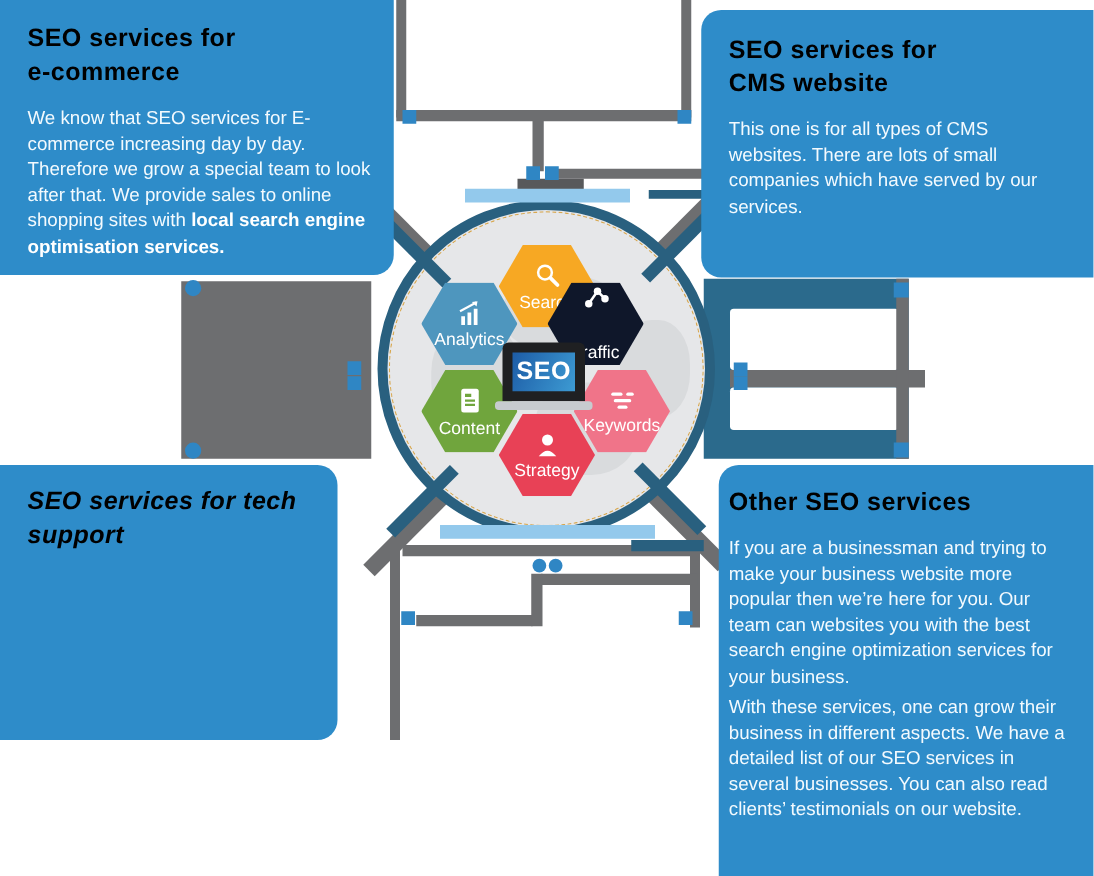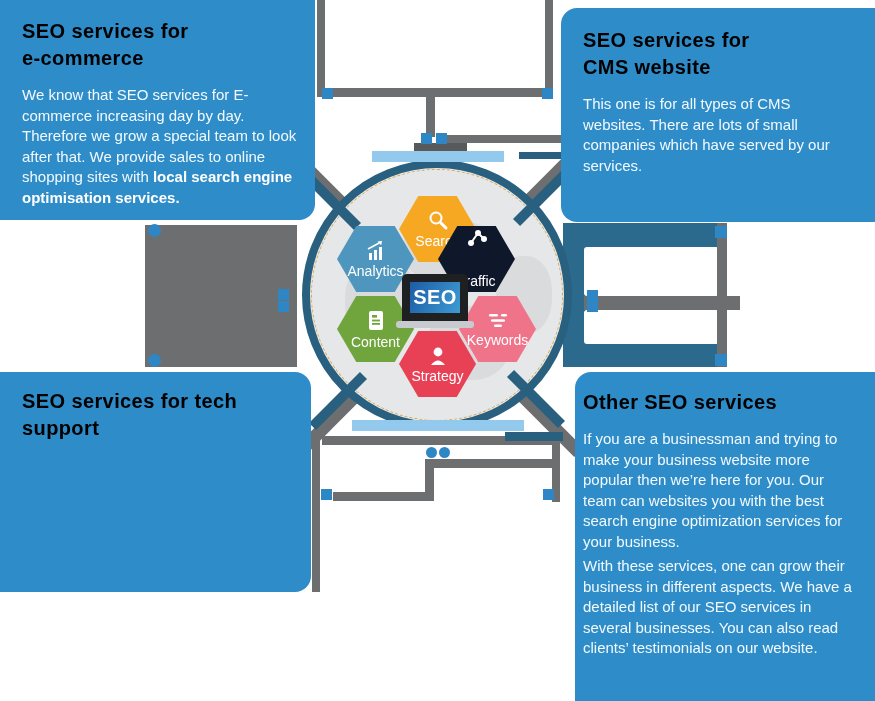--- a/index.html
+++ b/index.html
@@ -6,21 +6,21 @@
   #stage{position:relative;width:875px;height:701px;background:#ffffff;overflow:hidden;}
 
   
   .card{position:absolute;background:#2E8CC9;color:#fff;z-index:10;box-sizing:border-box;}
   .card h2{margin:0;font-size:20px;line-height:27px;font-weight:700;letter-spacing:.4px;
            white-space:pre-line;color:#000000;}
   .card p{margin:13px 0 0;font-size:15px;line-height:20.5px;color:#F3FAFE;}
   .card p b{color:#ffffff;}
   #card-ecom {left:0;   top:0;    width:315px;height:220px;border-radius:0 0 16px 0; padding:18px 18px 0 22px;}
   #card-cms  {left:561px;top:8px; width:314px;height:214px;border-radius:16px 0 0 16px;padding:19px 22px 0 22px;}
-  #card-tech {left:0;   top:372px;width:311px;height:220px;border-radius:0 16px 16px 0;padding:16px 18px 0 22px;}
+  #card-tech {left:0;   top:372px;width:270px;height:220px;border-radius:0 16px 16px 0;padding:16px 18px 0 22px;font-style:italic;}
   #card-other{left:575px;top:372px;width:300px;height:401px;border-radius:16px 0 0 16px;padding:17px 20px 0 8px;}
   #card-other p + p{margin-top:4px;}
 
   
   .gl  {position:absolute;background:#6D6E70;z-index:0;}
   .cap {position:absolute;background:#58595B;z-index:0;}
   .nsq {position:absolute;background:#2F86C4;z-index:2;}
   .ndot{position:absolute;background:#2F86C4;border-radius:50%;z-index:2;}
   .dbl {position:absolute;background:#29607F;z-index:2;}
   .lbl {position:absolute;background:#93C9EC;z-index:2;}

